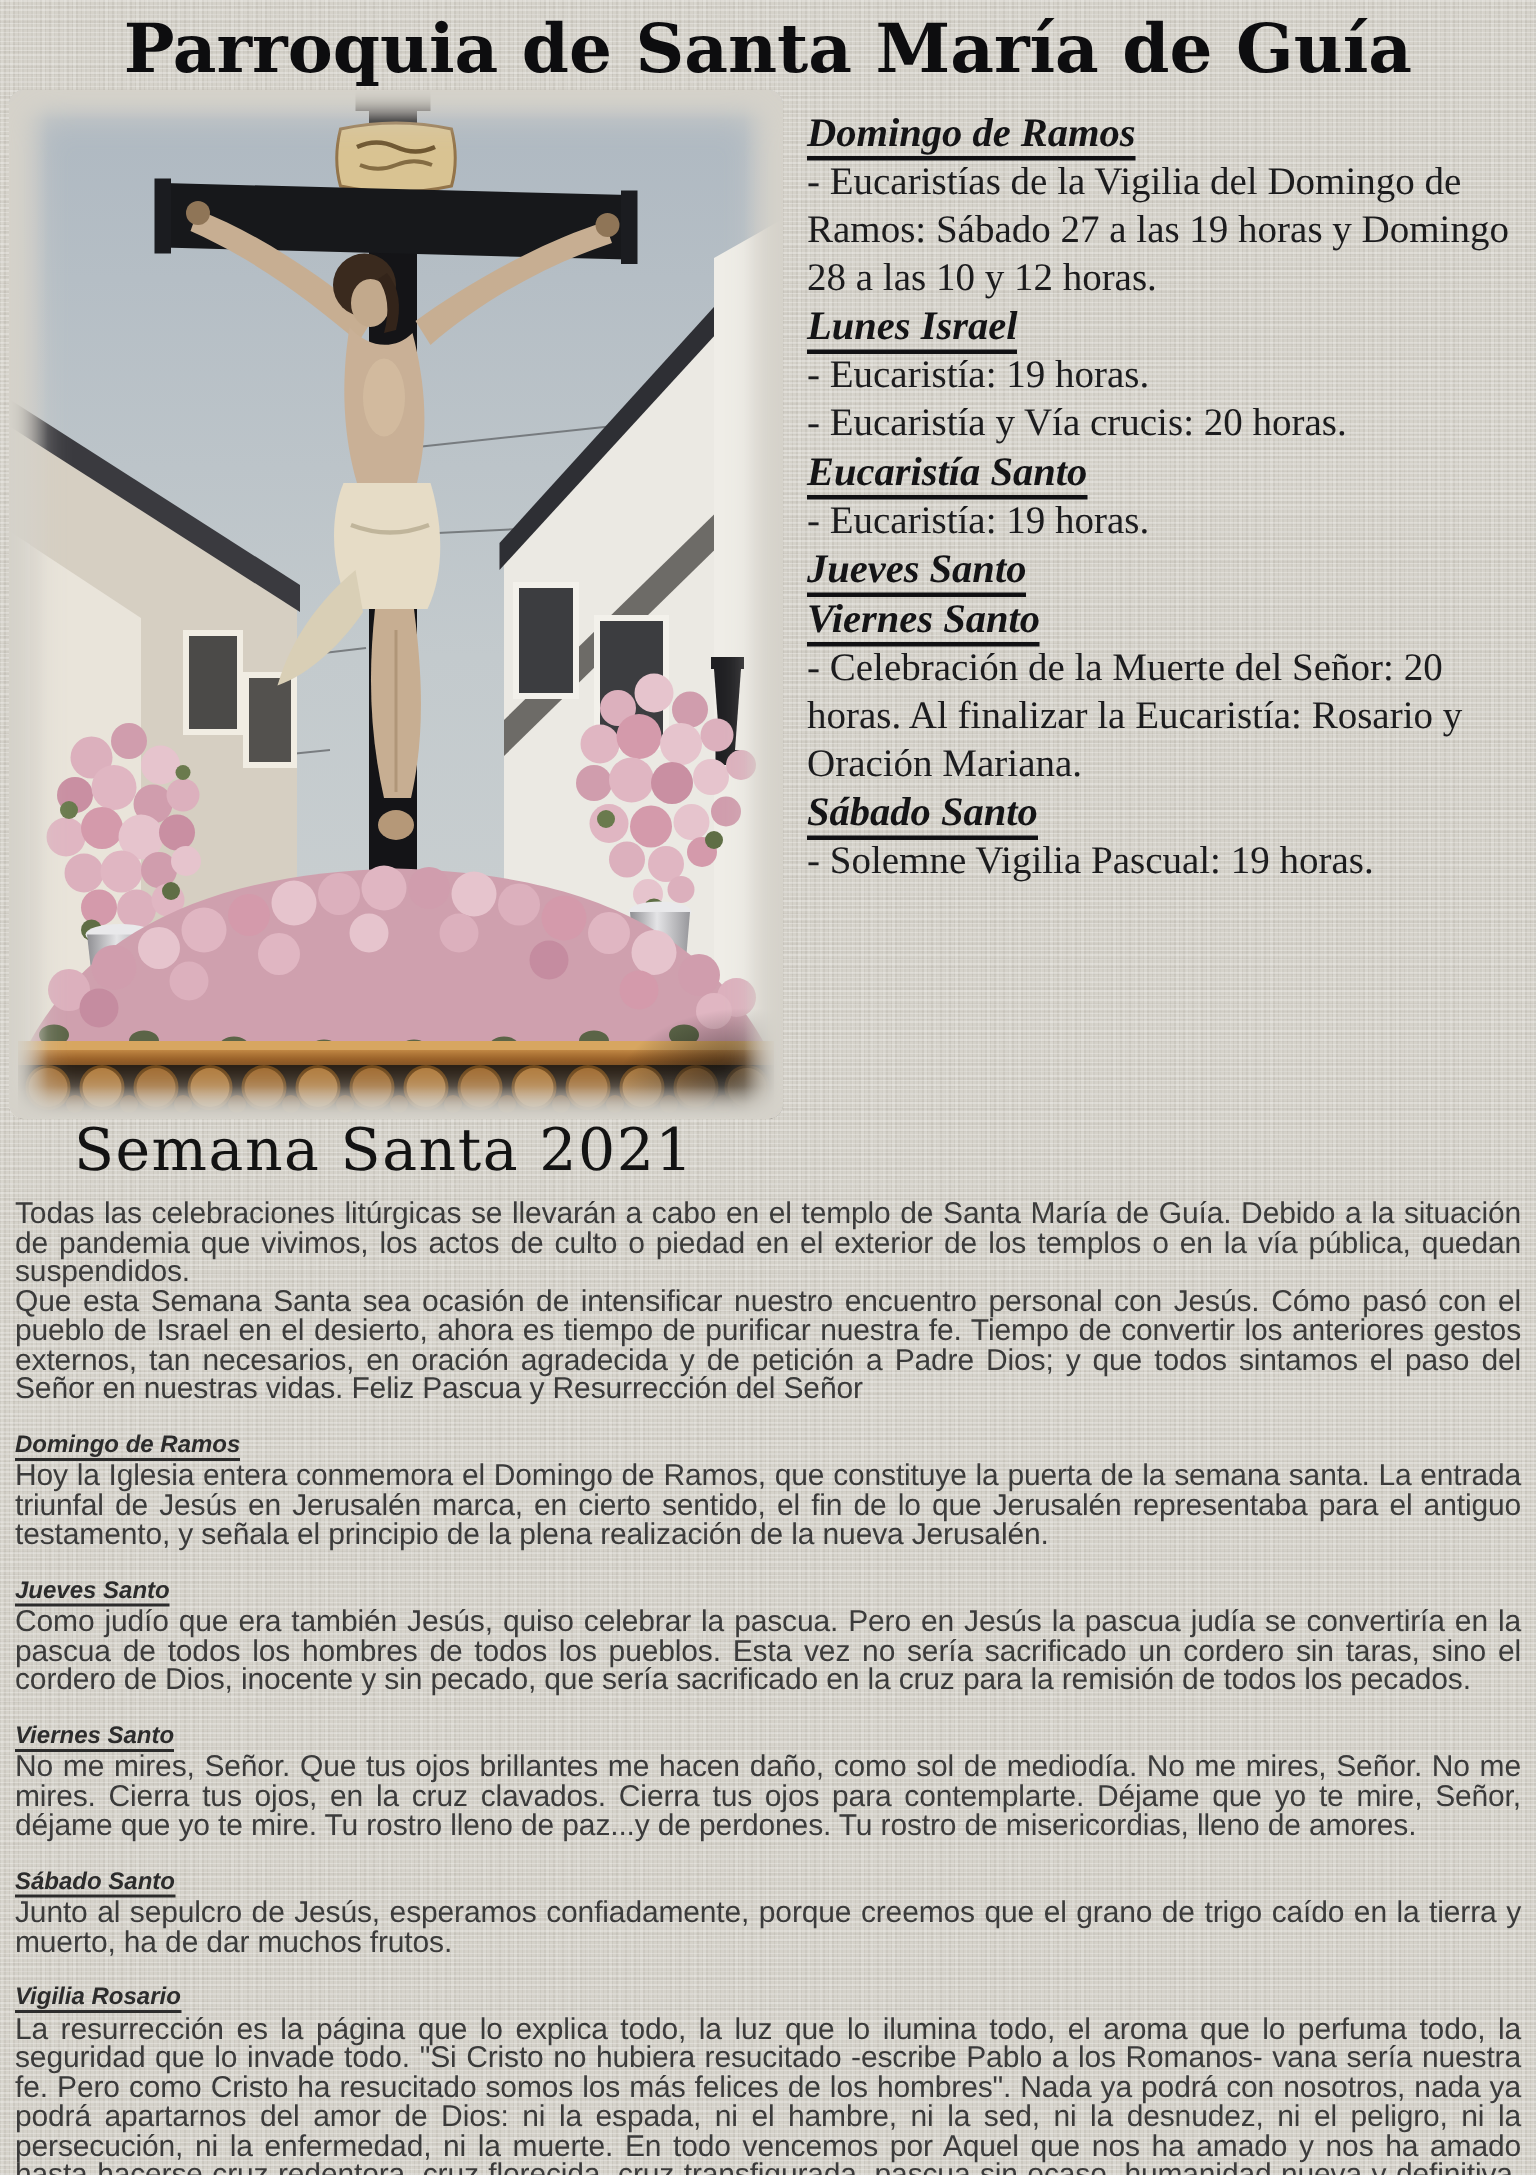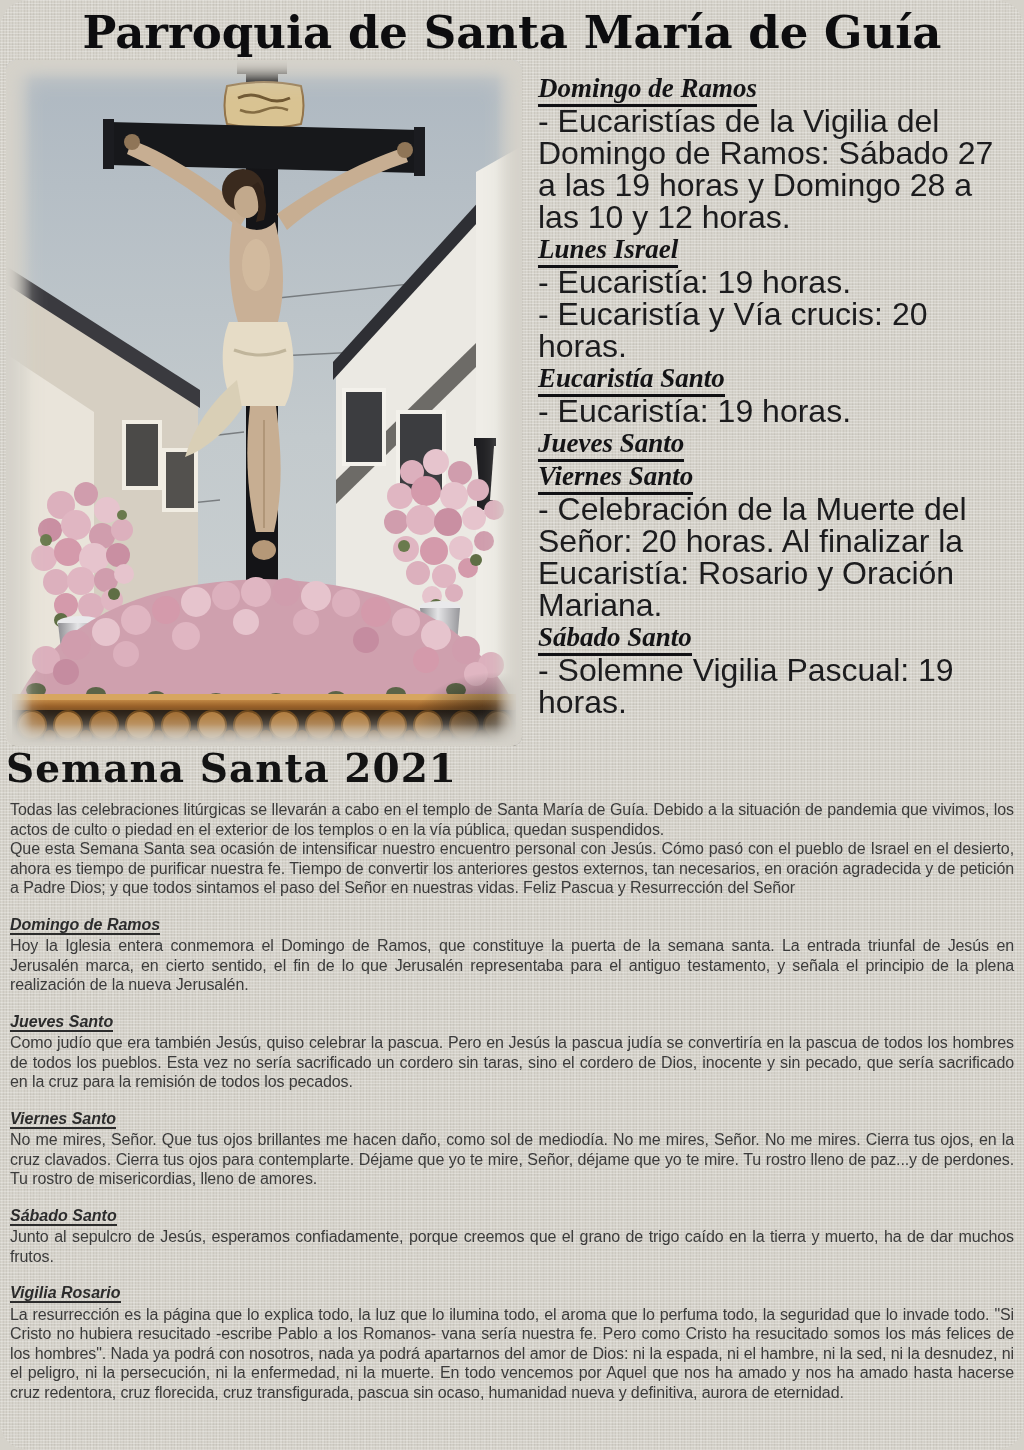--- a/index.html
+++ b/index.html
@@ -11,66 +11,66 @@
     position:relative;
     width:1024px;height:1450px;
     margin:0 auto;
     overflow:hidden;
     background-color:#d5d2ca;
     background-image:
       repeating-linear-gradient(0deg, rgba(255,255,255,.25) 0 1px, rgba(0,0,0,0) 1px 3px),
       repeating-linear-gradient(90deg, rgba(118,112,100,.10) 0 1px, rgba(0,0,0,0) 1px 3px),
       repeating-linear-gradient(90deg, rgba(255,255,255,.10) 0 2px, rgba(0,0,0,0) 2px 7px),
       repeating-linear-gradient(0deg, rgba(120,115,105,.06) 0 1px, rgba(0,0,0,0) 1px 5px);
-    border-radius: 28px;
   }
   .title{
     margin:8px 0 0;
     text-align:center;
     font-family:"DejaVu Serif", serif;
     font-weight:700;
     font-size:45px;
     line-height:1.1;
     color:#0d0d0f;
   }
   .top{display:flex;align-items:flex-start;padding:2px 6px 0 6px;}
   .photo-col{flex:0 0 516px;width:516px;}
   .photo{position:relative;width:516px;height:686px;border-radius:10px;overflow:hidden;}
   .photo::after{
     content:"";position:absolute;inset:0;border-radius:10px;pointer-events:none;
     box-shadow:inset 0 0 24px 15px #d5d2ca;
   }
   .caption{
     width:500px;
     margin:0;
+    text-align:center;
     font-family:"DejaVu Serif", serif;
-    font-weight:700;
+    font-weight:400;
     font-size:39px;
     line-height:1.15;
     color:#131313;
     letter-spacing:1px;
   }
   .schedule-col{flex:1;padding:12px 2px 0 16px;}
   .sch-day{
     font-family:"Liberation Serif", serif;
     font-style:italic;font-weight:700;
     font-size:27px;line-height:33px;
     color:#141416;
   }
   .ul3{border-bottom:3px solid #111114;padding-bottom:1px;}
   .sch-event{
-    font-family:Liberation Sans, sans-serif;
-    font-size:32px;line-height:32px;
+    font-family:Liberation Serif, serif;
+    font-size:26px;line-height:32px;
     color:#1c1c1e;
   }
   .body-text{margin:10px 10px 0 10px;}
   .body-par{
     margin:0;
     text-align:justify;
-    font-size:16px;line-height:19.5px;
+    font-size:20px;line-height:19.5px;
     letter-spacing:-0.1px;
     color:#3b3b3b;
   }
   .section{margin-top:17px;}
   .sec-head{
     font-style:italic;font-weight:700;
     font-size:16px;line-height:19.5px;
     color:#2c2c2c;
     margin-bottom:2px;
   }

